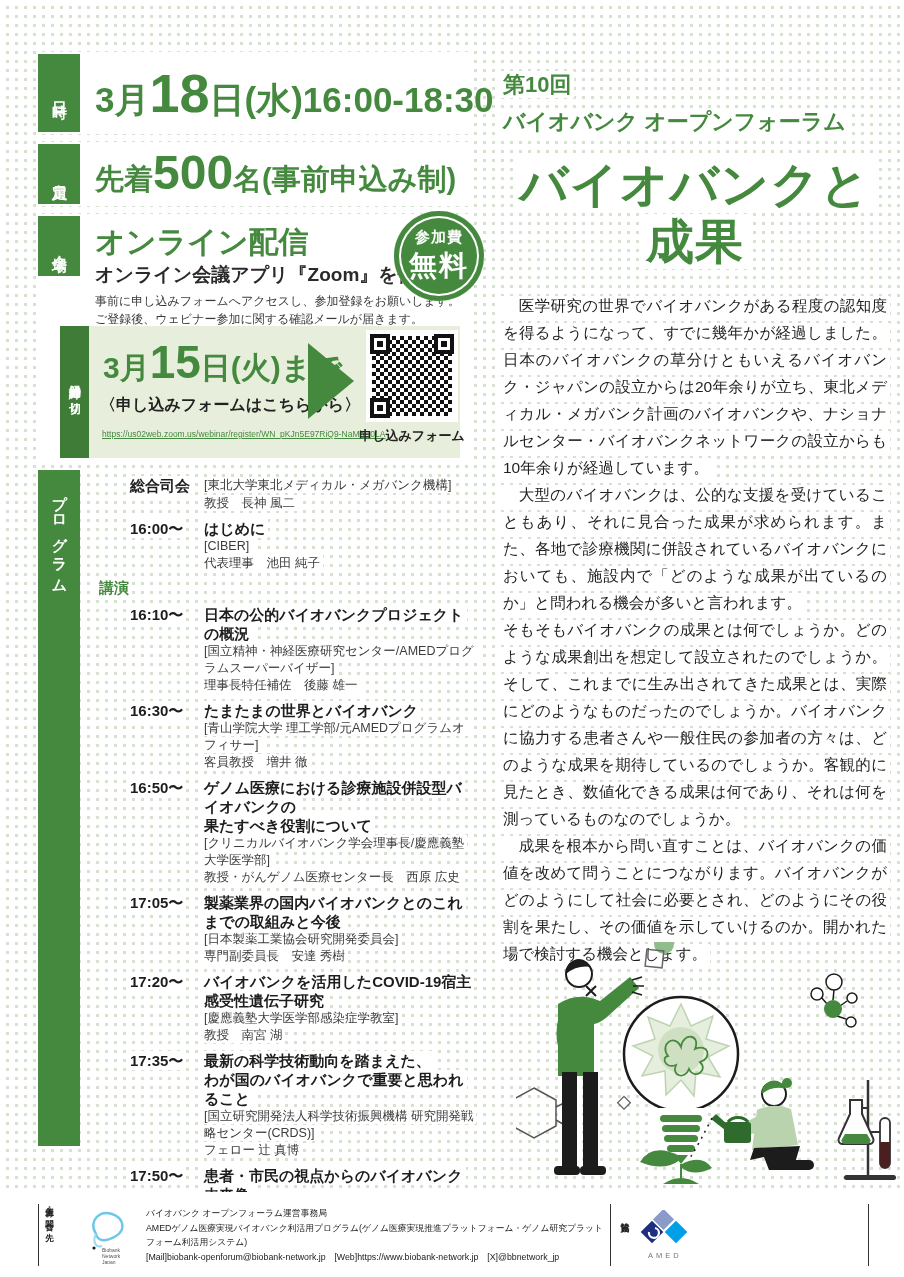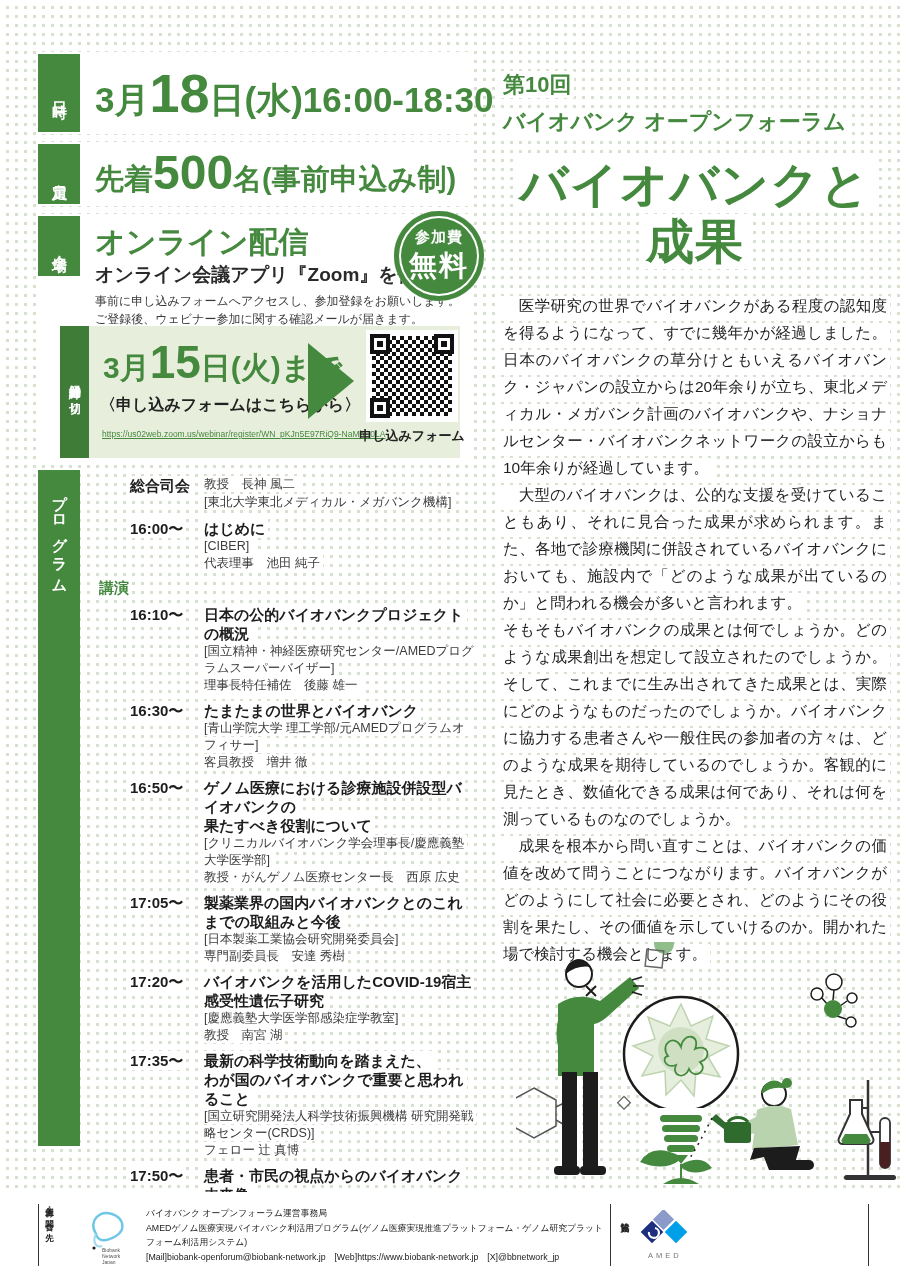--- a/index.html
+++ b/index.html
@@ -150,22 +150,22 @@
     <div class="qr-finder" id="qr-f3"></div>
   </div>
   <div id="qr-caption">申し込みフォーム</div>
 
   <div id="program-bar">
       <span>プログラム</span>
     </div>
   <div id="program-list">
     <div class="prog-item">
       <div class="prog-time"><span class="band">総合司会</span></div>
+      <div class="sub-line" style="line-height:19px;"><span class="band">[東北大学東北メディカル・メガバンク機構]</span></div>
       <div class="sub-line"><span class="band">教授　長神 風二</span></div>
-      <div class="sub-line" style="line-height:19px;"><span class="band">[東北大学東北メディカル・メガバンク機構]</span></div>
     </div>
     <div id="prog-items-a">
   <div class="prog-item">
     <div class="prog-time"><span class="band">16:00〜</span></div>
     <div class="titles">
             <div class="title-line"><span class="band">はじめに</span></div>
           </div>
     <div class="subs">
             <div class="sub-line"><span class="band">[CIBER]</span></div>
             <div class="sub-line"><span class="band">代表理事　池田 純子</span></div>

